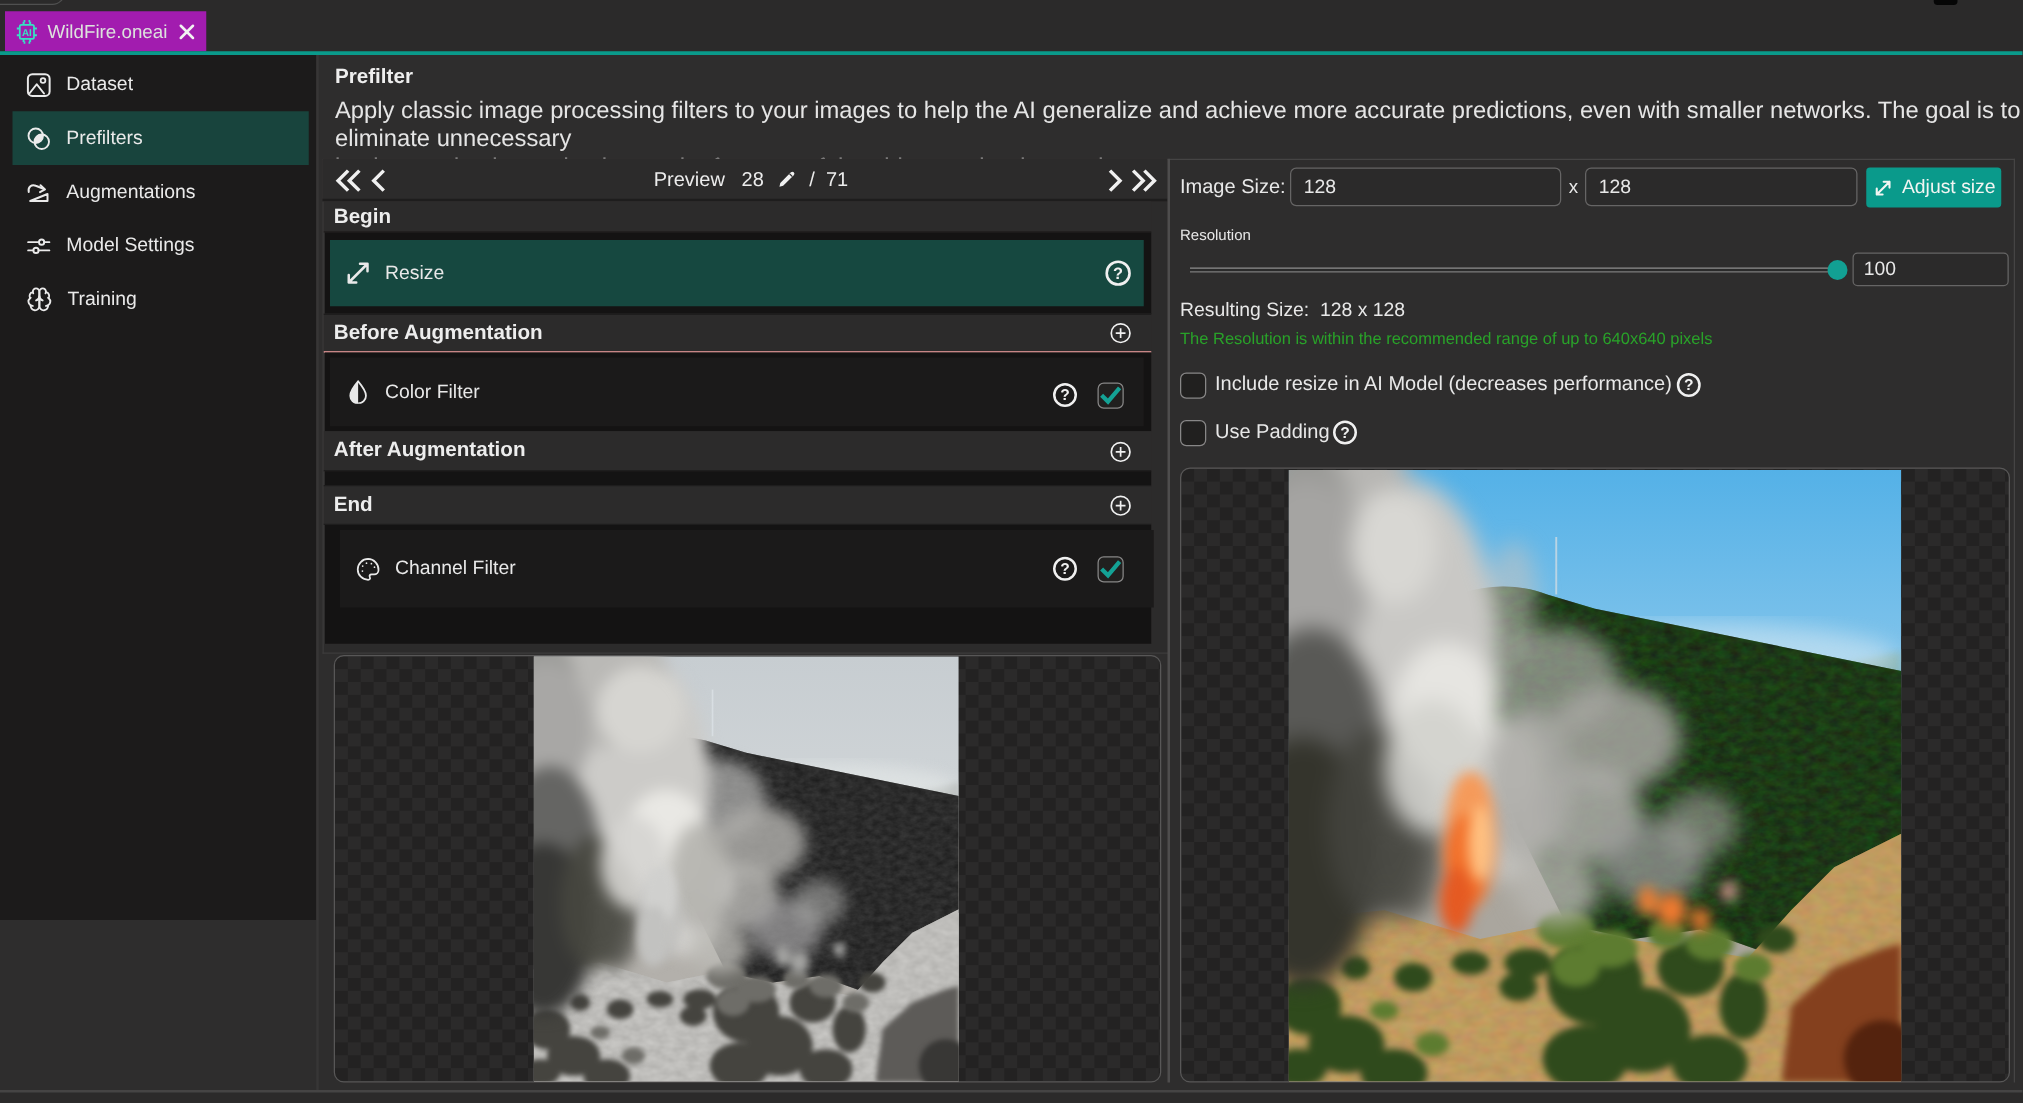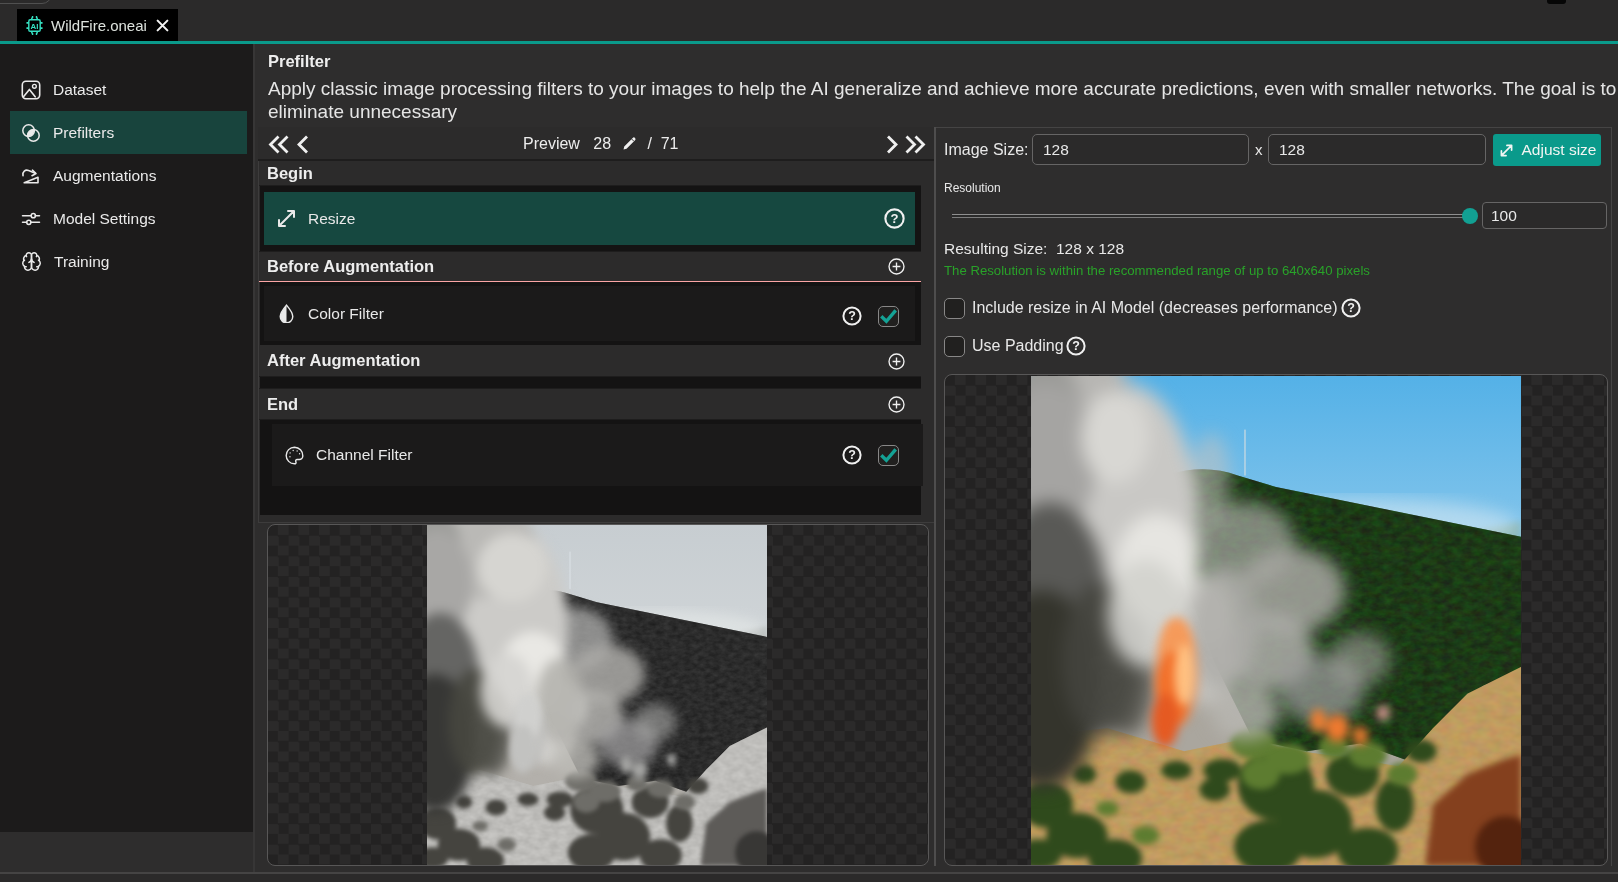--- a/index.html
+++ b/index.html
@@ -2,25 +2,25 @@
 <html><head>
 <meta charset="utf-8">
 <style>
 * { margin:0; padding:0; box-sizing:border-box; }
 html,body { width:1618px; height:882px; background:#2e2d2d; font-family:"Liberation Sans",sans-serif; color:#e8e8e8; overflow:hidden; }
 .abs { position:absolute; }
 
 #topbar { position:absolute; left:0; top:0; width:1618px; height:41px; background:#2b2a2a; }
 #corner { position:absolute; left:-8px; top:-9px; width:60px; height:13px; border:1px solid #505050; border-radius:0 0 10px 0; }
 #blackpiece { position:absolute; left:1547px; top:0; width:19px; height:4px; background:#060606; border-radius:0 0 3px 3px; }
-#tab { position:absolute; left:17px; top:9px; width:161px; height:32px; background:#000000; display:flex; align-items:center; padding-left:7px; }
+#tab { position:absolute; left:4px; top:9px; width:161px; height:32px; background:#a21caf; display:flex; align-items:center; padding-left:7px; }
 #tab .lbl { font-size:15px; color:#dde2dd; margin-left:6px; }
 #tealstrip { position:absolute; left:0; top:41px; width:1618px; height:3px; background:#0a9a8b; }
 
-#sidebar { position:absolute; left:0; top:44px; width:253px; height:788px; background:#1c1b1b; padding-top:24px; }
+#sidebar { position:absolute; left:0; top:44px; width:253px; height:692px; background:#1c1b1b; padding-top:2px; }
 #sideline { position:absolute; left:253px; top:44px; width:2px; height:828px; background:#373636; }
 .mitem { display:flex; align-items:center; height:43px; width:237px; margin-left:10px; padding-left:11px; }
 .mitem svg { flex:0 0 auto; }
 .mitem .t { margin-left:12px; font-size:15.5px; color:#eaeaea; }
 .mitem.active { background:#18443d; }
 
 #ptitle { position:absolute; left:268px; top:52px; font-size:16.5px; font-weight:bold; color:#eeeeee; }
 #pdesc { position:absolute; left:268px; top:77px; font-size:19px; color:#e5e5e5; line-height:23px; }
 
 #listpanel { position:absolute; left:258px; top:127px; width:678px; height:396px; border-top:1px solid #3d3c3c; border-left:1px solid #3d3c3c; border-bottom:1px solid #3d3c3c; background:#2c2b2b; }

